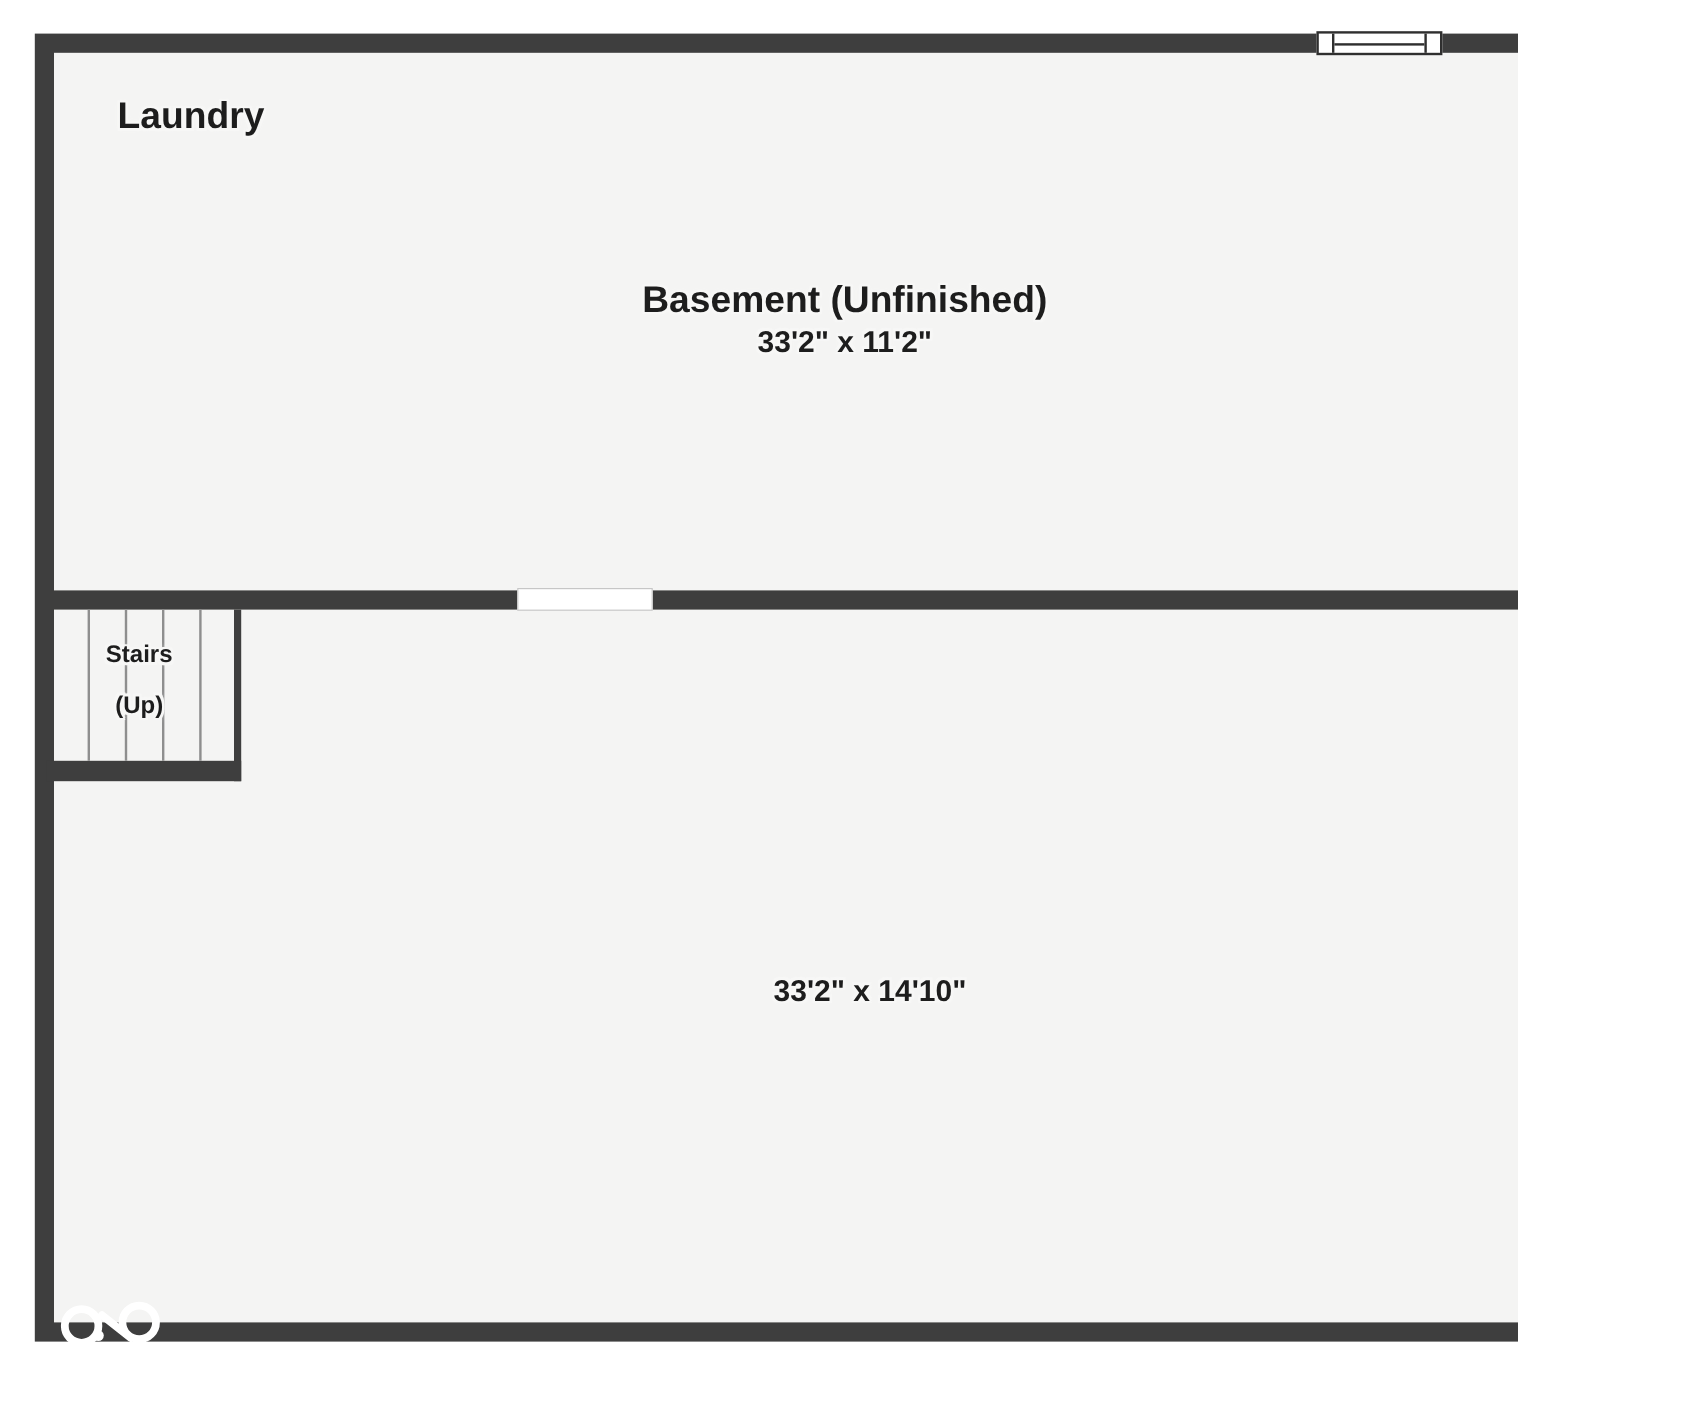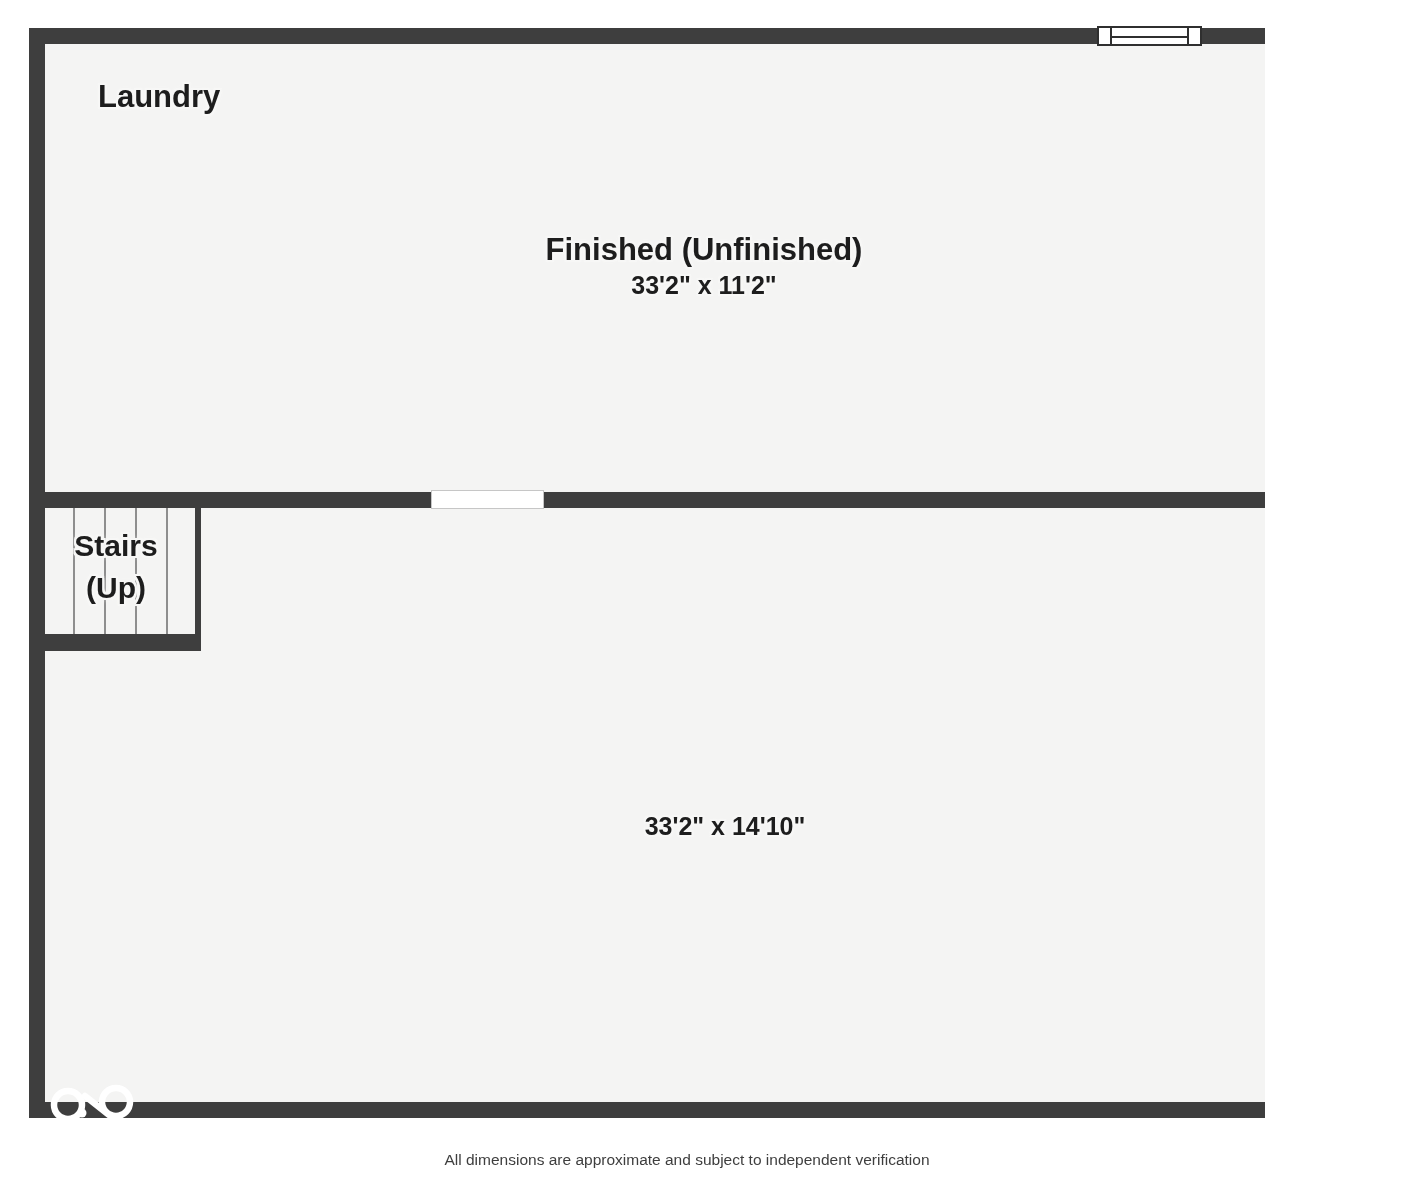--- a/index.html
+++ b/index.html
@@ -42,21 +42,21 @@
                 0 -2px 0 #f7f7f6,0 2px 0 #f7f7f6,-2px 0 0 #f7f7f6,2px 0 0 #f7f7f6,0 0 6px #f7f7f6;
   }
   .lbl.title{font-size:31px;}
   .lbl.dims{font-size:25px;}
   .lbl.centered{transform:translateX(-50%);}
   .lbl-laundry{left:98px;top:79px;font-size:31px;}
   .lbl-unf-title{left:704px;top:232px;}
   .lbl-unf-dims{left:704px;top:271px;}
   .lbl-fin-title{left:726px;top:773px;}
   .lbl-fin-dims{left:725px;top:812px;}
-  .lbl-stairs{left:116px;top:525px;font-size:30px;line-height:42px;text-align:center;}
+  .lbl-stairs{left:116px;top:525px;font-size:20px;line-height:42px;text-align:center;}
 
   
   .disclaimer{position:absolute;left:687px;top:1151px;transform:translateX(-50%);
     font-size:15.5px;font-weight:400;color:var(--footer_text);white-space:nowrap;}
 
   
   .logo{position:absolute;left:38px;top:1084px;width:100px;height:40px;}
 </style>
 </head>
 <body>
@@ -78,31 +78,30 @@
 
     <div class="window">
       <div class="mullion left"></div>
       <div class="mullion right"></div>
       <div class="pane"></div>
     </div>
   </div>
 
   <div class="lbl lbl-laundry">Laundry</div>
 
-  <div class="lbl title centered lbl-unf-title">Finished (Unfinished)</div>
+  <div class="lbl title centered lbl-unf-title">Basement (Unfinished)</div>
   <div class="lbl dims centered lbl-unf-dims">33'2" x 11'2"</div>
 
   <div class="lbl dims centered lbl-fin-dims">33'2" x 14'10"</div>
 
   <div class="lbl centered lbl-stairs">
     <div>Stairs</div>
     <div>(Up)</div>
   </div>
 
   <svg class="logo" viewBox="0 0 100 40" aria-hidden="true">
     <circle cx="30" cy="21" r="14" stroke="#ffffff" stroke-width="6.5" fill="none"></circle>
     <circle cx="78" cy="18" r="14" stroke="#ffffff" stroke-width="6.5" fill="none"></circle>
     <line x1="47" y1="12" x2="71" y2="31" stroke="#ffffff" stroke-width="6.5" stroke-linecap="round"></line>
     <circle cx="44" cy="29" r="4.5" fill="#ffffff"></circle>
   </svg>
 
-  <div class="disclaimer">All dimensions are approximate and subject to independent verification</div>
 </div>
 
 </body></html>

